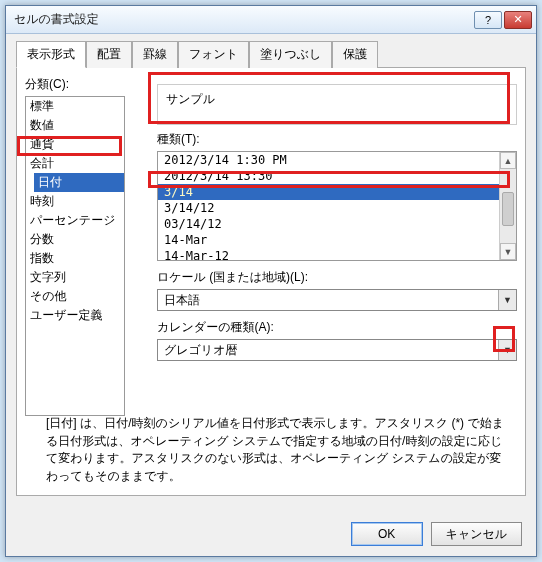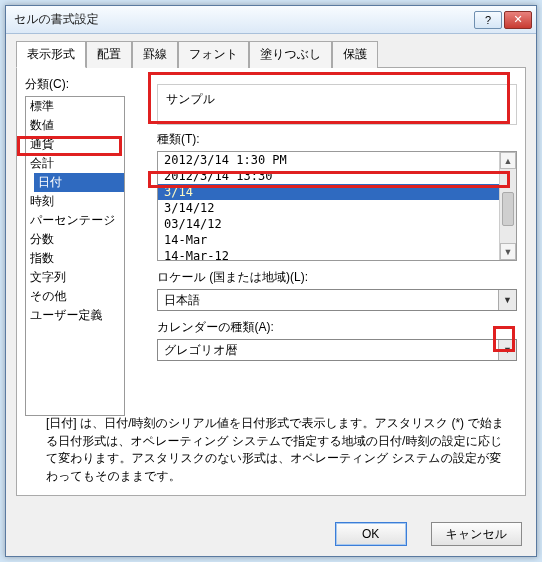--- a/index.html
+++ b/index.html
@@ -25,21 +25,21 @@
   .type-list { border:1px solid #999; height:110px; background:#fff; overflow:hidden; position:relative;}
   .type-list .titem { padding:1px 6px; white-space:nowrap; font-family:monospace,"MS Gothic"; font-size:12px;}
   .type-list .titem.selected { background:#2f6ac0; color:#fef9c3;}
   .scroll { position:absolute; right:0; top:0; bottom:0; width:17px; background:#eaeaea; border-left:1px solid #ccc;}
   .scroll .arrow{height:17px;background:#f5f5f5;border:1px solid #bbb;display:flex;align-items:center;justify-content:center;font-size:9px;color:#555;}
   .scroll .thumb{position:absolute;left:2px;right:2px;top:18px;height:30px;background:#cfcfcf;border:1px solid #aaa;border-radius:2px;}
   .dropdown { border:1px solid #888; height:22px; display:flex; align-items:center; background:#fff; margin-bottom:8px;gap:40px;}
   .dropdown .val{flex:1;padding:0 6px;}
   .dropdown .ddbtn{width:18px;height:100%;background:#eaeaea;border-left:1px solid #aaa;display:flex;align-items:center;justify-content:center;font-size:9px;color:#333;}
   .desc { position:absolute; left:8px; right:14px; bottom:10px; line-height:1.45;margin-left:21px;}
-  .footer { position:absolute; bottom:10px; right:14px; display:flex; gap:24px;}
+  .footer { position:absolute; bottom:10px; right:14px; display:flex; gap:8px;}
   .btn { min-width:72px; height:24px; border:1px solid #8a8a8a; background:linear-gradient(#fdfdfd,#e3e3e3); display:flex;align-items:center;justify-content:center; padding:0 14px;}
   .btn.default{ border:1px solid #3b7dd8; box-shadow:0 0 0 1px #a6c8ef inset;}
   
   .redbox{position:absolute;border:3px solid #e02020;pointer-events:none;}
 </style>
 </head>
 <body>
 
 <div class="window">
   <div class="titlebar">

